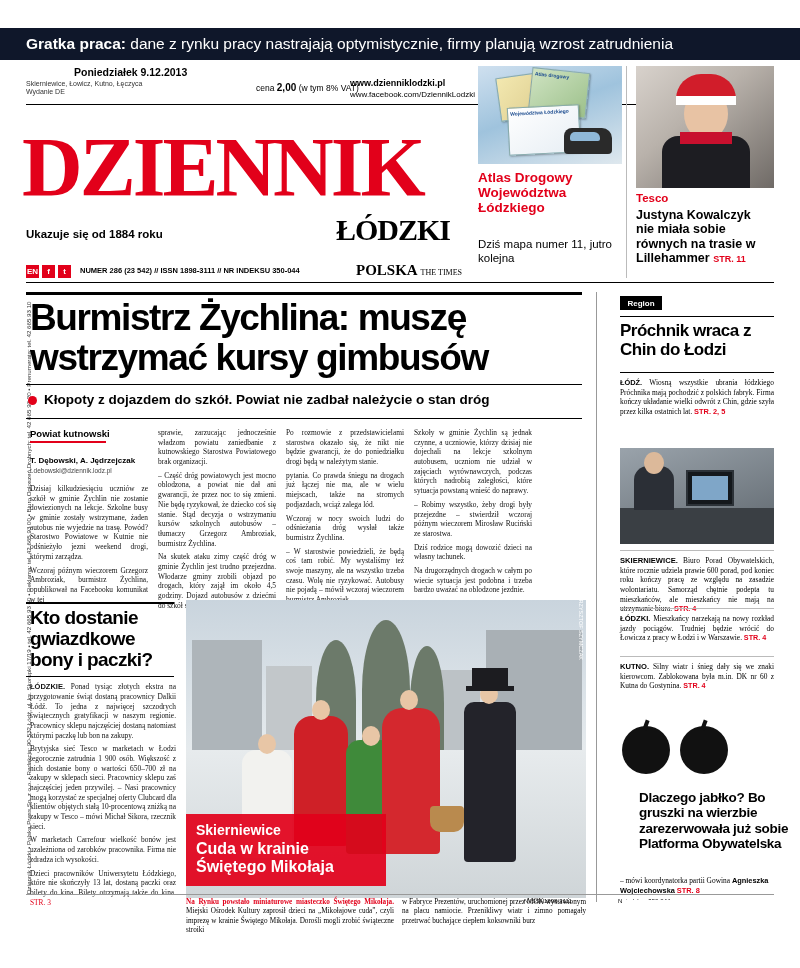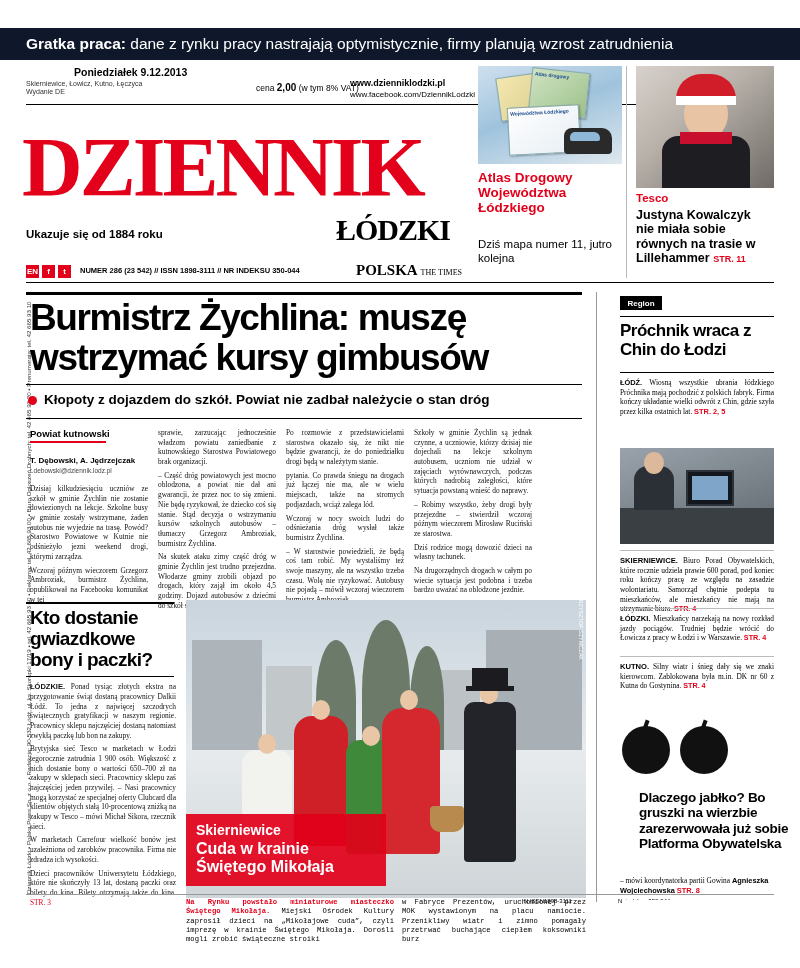--- a/index.html
+++ b/index.html
@@ -237,21 +237,21 @@
   }
   .photo-caption {
     position:absolute; left:186px; top:814px; width:200px; padding:8px 10px 10px 10px;
     background:rgba(226,0,26,0.92); color:#fff;
   }
   .photo-caption .kicker { font-family:"Liberation Sans", sans-serif; font-weight:bold; font-size:14px; }
   .photo-caption .ctxt { font-family:"Liberation Sans", sans-serif; font-weight:bold; font-size:16px; line-height:1.12; margin-top:2px; }
 
   
   .capcol {
-    position:absolute; font-family:Liberation Mono, monospace; font-size:7.2px; line-height:1.3;
+    position:absolute; font-family:Liberation Serif, serif; font-size:7.2px; line-height:1.3;
     text-align:justify;
   }
   .cap1 { left:186px; top:898px; width:208px; }
   .cap2 { left:402px; top:898px; width:184px; }
   .cap1 .sq, .cap2 .sq { color:#e2001a; font-weight:bold; }
 
   
   .rail-sep { position:absolute; left:596px; top:292px; width:1px; height:610px; background:#999; }
   .region-tab {
     position:absolute; left:620px; top:296px; width:42px; height:14px; background:#000; color:#fff;
@@ -425,21 +425,21 @@
     <p>Szkoły w gminie Żychlin są jednak czynne, a uczniowie, którzy dzisiaj nie dojechali na lekcje szkolnym autobusem, uczniom nie udział w zajęciach wyrównawczych, podczas których nadrobią zaległości, które sytuacja powstaną wnieść do naprawy.</p>
     <p>– Robimy wszystko, żeby drogi były przejezdne – stwierdził wczoraj późnym wieczorem Mirosław Ruciński ze starostwa.</p>
     <p>Dziś rodzice mogą dowozić dzieci na własny tachunek.</p>
     <p>Na drugorzędnych drogach w całym po wiecie sytuacja jest podobna i trzeba bardzo uważać na oblodzone jezdnie.</p>
   </div>
 
   <div class="box2-rule"></div>
   <div class="head2">Kto dostanie gwiazdkowe bony i paczki?</div>
   <div class="head2-rule"></div>
   <div class="col c6">
-    <p><span class="lead">ŁÓDZKIE.</span><span> Ponad tysiąc złotych ekstra na przygotowanie świąt dostaną pracownicy Dalkii Łódź. To jedna z najwięcej szczodrych świątecznych gratyfikacji w naszym regionie. Pracownicy sklepu najczęściej dostaną natomiast zwykłą paczkę lub bon na zakupy.</span></p>
+    <p><span class="lead">ŁÓDZKIE.</span><span> Ponad tysiąc złotych ekstra na przygotowanie świąt dostaną pracownicy Dalkii Łódź. To jedna z najwięcej szczodrych świątecznych gratyfikacji w naszym regionie. Pracownicy sklepu najczęściej dostaną natomiast którymi paczkę lub bon na zakupy.</span></p>
     <p>Brytyjska sieć Tesco w marketach w Łodzi tegorocznie zatrudnia 1 900 osób. Większość z nich dostanie bony o wartości 650–700 zł na zakupy w sklepach sieci. Pracownicy sklepu zaś najczęściej jeden przywilej. – Nasi pracownicy mogą korzystać ze specjalnej oferty Clubcard dla klientów objętych stałą 10-procentową zniżką na zakupy w Tesco – mówi Michał Sikora, rzecznik sieci.</p>
     <p>W marketach Carrefour wielkość bonów jest uzależniona od zarobków pracownika. Firma nie zdradza ich wysokości.</p>
     <p><span>Dzieci pracowników Uniwersytetu Łódzkiego, które nie skończyły 13 lat, dostaną paczki oraz bilety do kina. Bilety otrzymają także do kina.</span> <span class="redbull">STR. 3</span></p>
   </div>
 
   <div class="photo">
     <div class="sky"></div>
     <div class="bldg b1"></div>
     <div class="bldg b2"></div>
     <div class="bldg b4"></div>

